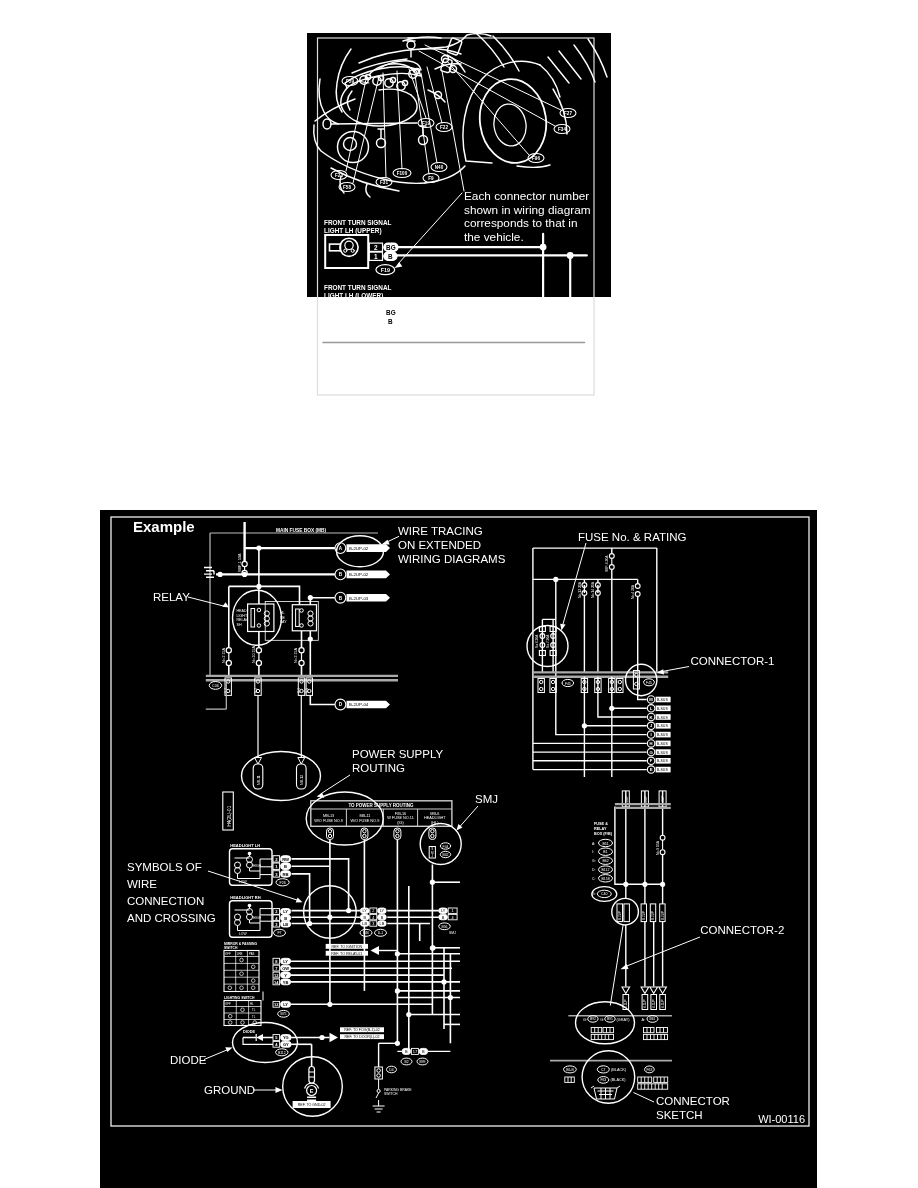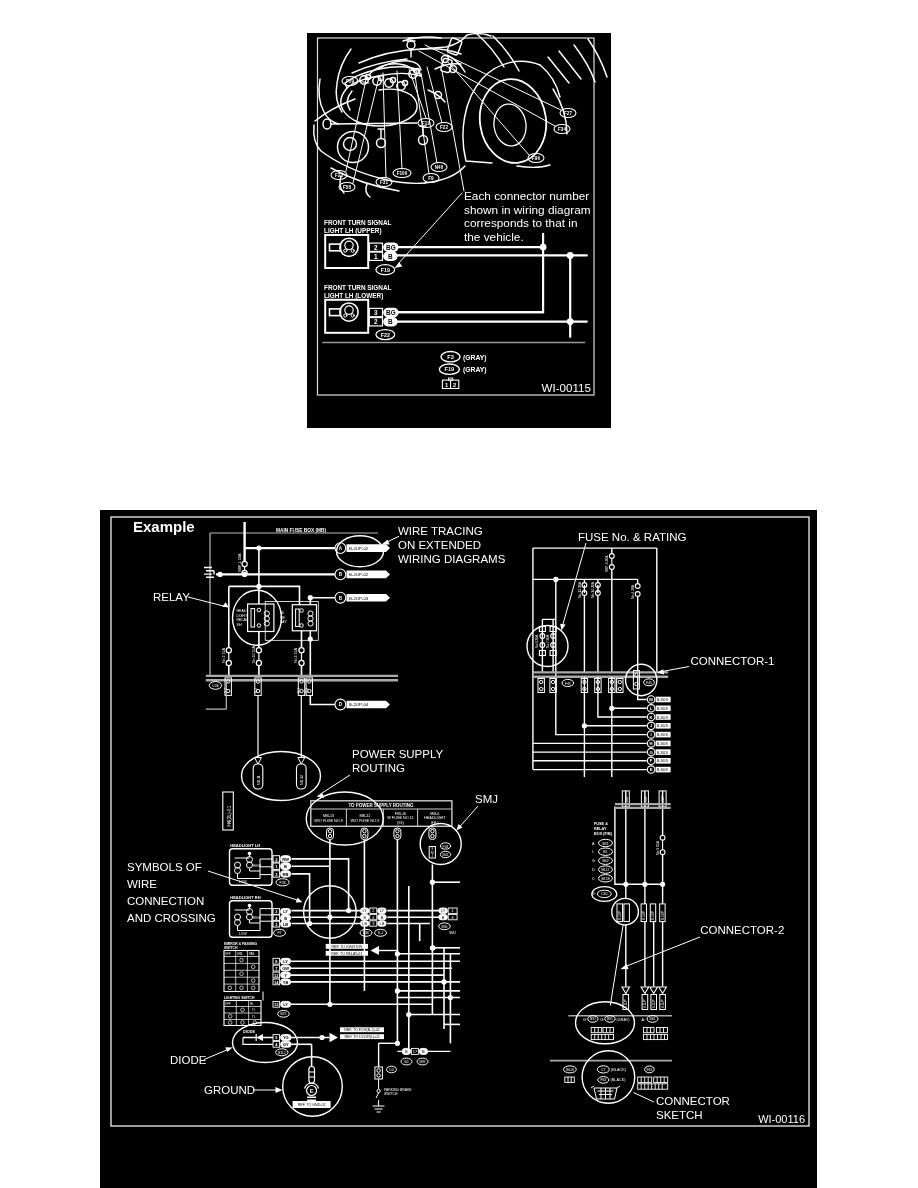--- a/index.html
+++ b/index.html
@@ -3,21 +3,21 @@
 <meta charset="utf-8">
 <style>
 html,body{margin:0;padding:0;background:#fff;width:918px;height:1188px;overflow:hidden}
 body{font-family:"Liberation Sans",sans-serif;position:relative}
 .panel{position:absolute;background:#000}
 svg text{font-family:"Liberation Sans",sans-serif;fill:#fff}
 </style>
 </head>
 <body>
 
-<div class="panel" style="left:307px;top:33px;width:304px;height:395px">
+<div class="panel" style="left:307px;top:33px;width:304px;height:264px">
 <svg width="304" height="369" viewBox="0 0 304 369" fill="none" stroke-linecap="round">
 
 <rect x="10.5" y="5" width="276.5" height="357" stroke="#ddd" stroke-width="1.2"></rect>
 <g stroke="#fff" stroke-width="1.45">
 
 <path d="M44,16 C38,24 32,36 30,50 M30,50 C28,62 30,72 35,79 M13,46 C11,58 12,70 17,79 M17,79 C20,85 25,89 31,91"></path>
 <path d="M52,30 C70,22 92,17 114,16 C130,15 144,17 154,21 M45,40 C60,33 80,28 100,26"></path>
 <path d="M114,16 L139,14 C148,12 155,8 160,2 M160,2 C168,0 176,0 184,3"></path>
 <path d="M170,1 C180,10 190,22 197,34 M186,3 C196,13 206,26 212,38"></path>
 <path d="M159,128 C152,100 157,66 175,46 C190,29 214,24 233,32 M159,128 L185,130 M210,133 C223,135 234,135 243,132"></path>

